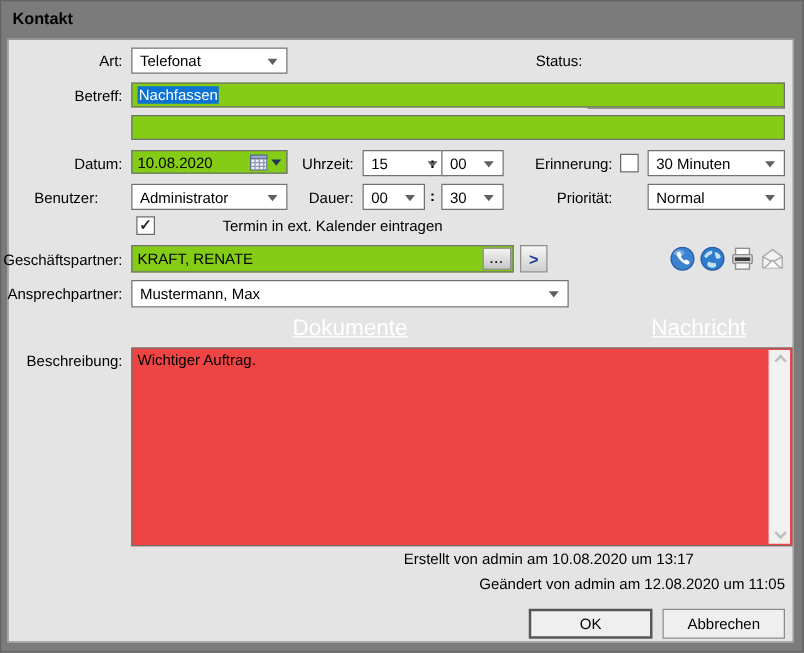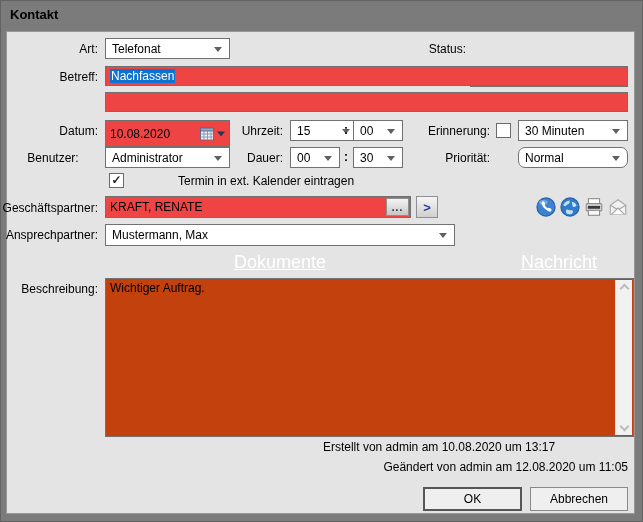--- a/index.html
+++ b/index.html
@@ -15,21 +15,21 @@
   }
   .panel {
     position:absolute; left:6px; top:31px; right:8px; bottom:8px;
     background:#e4e4e4; border:1px solid #979797;
   }
   .lbl {
     position:absolute; font-size:12px; color:#000; text-align:right;
     height:16px; line-height:16px; white-space:nowrap;
   }
   .tbox {
-    position:absolute; background:#ef4444; border:1px solid #717171;
+    position:absolute; background:#84cc16; border:1px solid #717171;
     font-size:12px; color:#000; padding:0 4px; display:flex; align-items:center;
     white-space:nowrap; overflow:hidden;
   }
   input.tbox { font-family:"Liberation Sans", sans-serif; }
   .combo {
     position:absolute; background:#fff; border:1px solid #717171;
     font-size:12px; color:#000; padding:0 18px 0 6px;
     display:flex; align-items:center; cursor:default; white-space:nowrap; overflow:hidden;
   }
   .combo .arr {
@@ -59,21 +59,21 @@
     border:1px solid #8f8f8f; font-size:13px; font-weight:bold; color:#1f3f9f;
     display:flex; align-items:center; justify-content:center; cursor:pointer;
   }
   .icon-row { position:absolute; display:flex; gap:4px; }
   .icon-row .ic { width:20px; height:20px; cursor:pointer; }
   .link {
     position:absolute; font-size:18px; color:#ffffff; text-decoration:underline;
     text-align:center; cursor:pointer;
   }
   .memo {
-    position:absolute; background:#c2410c; border:1px solid #717171;
+    position:absolute; background:#ef4444; border:1px solid #717171;
     font-size:12px; color:#000; padding:2px 22px 2px 4px; overflow:hidden;
   }
   .vscroll {
     position:absolute; top:1px; right:1px; bottom:1px; width:17px;
     background:#f1f1f1; border-left:1px solid #e2e2e2;
   }
   .chev { position:absolute; left:5px; width:7px; height:7px; }
   .chev.up { top:5px; border-left:2px solid #bdbdbd; border-top:2px solid #bdbdbd; transform:rotate(45deg); }
   .chev.down { bottom:5px; border-right:2px solid #bdbdbd; border-bottom:2px solid #bdbdbd; transform:rotate(45deg); }
   .stamp {
@@ -108,21 +108,21 @@
   </div>
 
   <div class="lbl" style="left:8px; top:69px; width:90px;">Betreff:</div>
   <div class="tbox" style="left:105px; top:66px; width:523px; height:20px;">
     <span class="sel">Nachfassen</span>
   </div>
 
   <input class="tbox" style="left: 105px; top: 92px; width: 523px; height: 20px;" value="">
 
   <div class="lbl" style="left:38px; top:123px; width:60px;">Datum:</div>
-  <div class="tbox" style="left:105px; top:120px; width:125px; height:27px; padding-right:50px;">
+  <div class="tbox" style="left:105px; top:120px; width:125px; height:19px; padding-right:50px;">
     <span>10.08.2020</span>
     <span class="dp-icons">
       <svg width="14" height="13" viewBox="0 0 14 13">
         <rect x="0.5" y="0.5" width="13" height="12" fill="#eef1f7" stroke="#5a6a8a"></rect>
         <rect x="0.5" y="0.5" width="13" height="3" fill="#9aa7c4" stroke="#5a6a8a"></rect>
         <path d="M0.5 6.5 H13.5 M0.5 9.5 H13.5 M4 3.5 V12.5 M7.5 3.5 V12.5 M11 3.5 V12.5" stroke="#8a97b5" stroke-width="1" fill="none"></path>
       </svg>
       <span class="dp-arr"></span>
     </span>
   </div>
@@ -152,21 +152,21 @@
   <div class="combo" style="left:290px; top:147px; width:50px; height:21px;">
     <span>00</span>
     <span class="arr"></span>
   </div>
   <div class="colon" style="left:344px; top:150px;">:</div>
   <div class="combo" style="left:353px; top:147px; width:50px; height:21px;">
     <span>30</span>
     <span class="arr"></span>
   </div>
   <div class="lbl" style="left:390px; top:150px; width:100px;">Priorität:</div>
-  <div class="combo" style="left:518px; top:147px; width:110px; height:21px;border-radius:7px;">
+  <div class="combo" style="left:518px; top:147px; width:110px; height:21px;">
     <span>Normal</span>
     <span class="arr"></span>
   </div>
 
   <div class="checkbox checked" style="left:109px; top:173px;"></div>
   <div class="cb-label" style="left:130px; top:173px;">Termin in ext. Kalender eintragen</div>
 
   <div class="lbl" style="left:2px; top:200px; width:96px;">Geschäftspartner:</div>
   <div class="tbox" style="left:105px; top:196px; width:306px; height:22px; padding-right:28px;">
     <span>KRAFT, RENATE</span>

